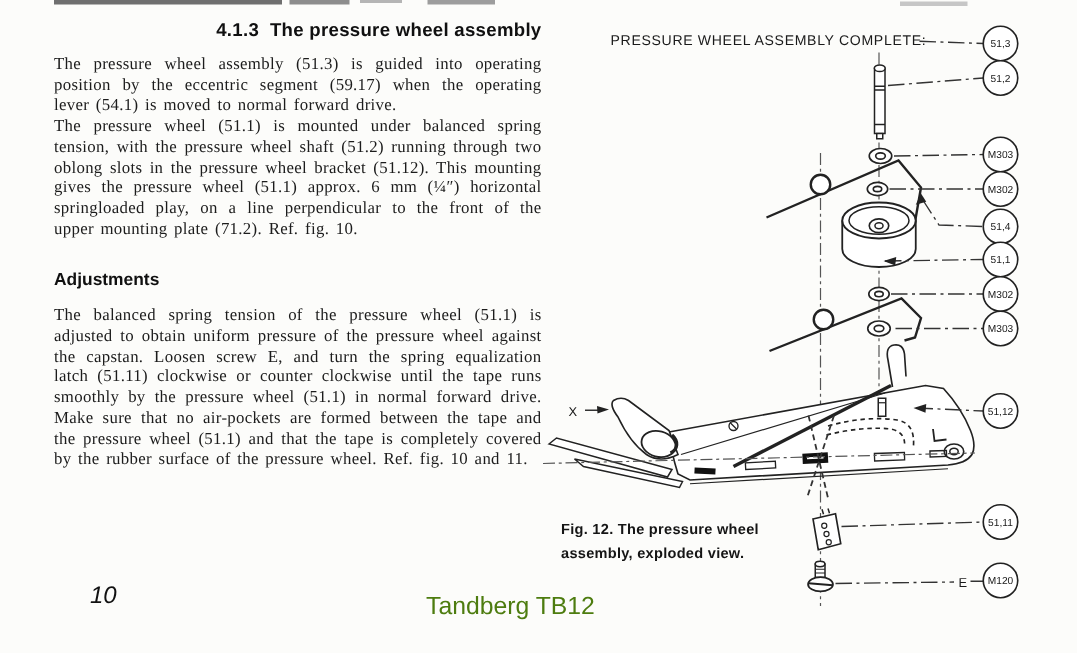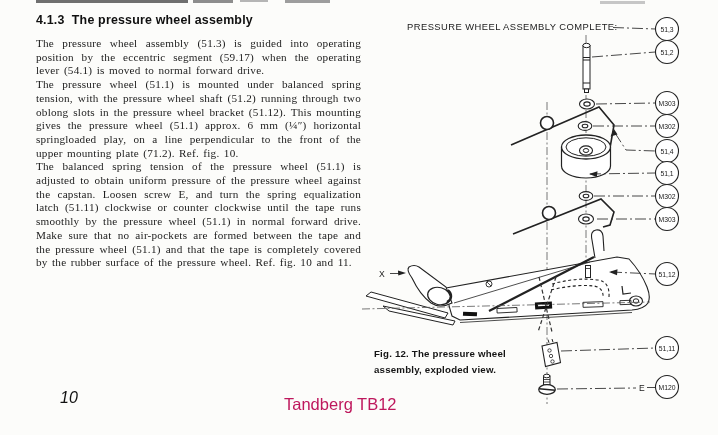--- a/index.html
+++ b/index.html
@@ -8,34 +8,34 @@
     background:#fcfcfa; font-family:"Liberation Sans", sans-serif;
     -webkit-font-smoothing:antialiased;
   }
   .toprule { position:absolute; top:0; height:3px; }
   .textcol {
     position:absolute; left:36px; top:13px; width:325px;
     color:#161616;
   }
   .textcol h1 {
     font-size:12.4px; font-weight:bold; margin:0 0 10px 0;
-    letter-spacing:.2px; white-space:pre-wrap; color:#101010;
+    letter-spacing:.2px; white-space:pre-wrap; color:#101010;text-align:right;
   }
   .textcol h2 {
     font-size:11.6px; font-weight:bold; margin:20px 0 11px 0; color:#101010;
   }
   .textcol p {
     margin:0; font-size:11.2px; line-height:13.7px; text-align:justify;
     letter-spacing:.22px; word-spacing:1.4px; color:#1c1c1c;font-family:Liberation Serif, serif;
   }
   .pagenum {
     position:absolute; left:60px; top:389px; font-size:16px; color:#111;font-style:italic;
   }
   .watermark {
-    position:absolute; left:284px; top:395px; font-size:16.5px; color:#be185d;
+    position:absolute; left:284px; top:395px; font-size:16.5px; color:#4d7c0f;
   }
   .caption {
     position:absolute; left:374px; top:346px; width:140px;
     font-size:9.7px; font-weight:bold; line-height:16px;
     white-space:pre-line; color:#151515; letter-spacing:.2px;
   }
   svg.diagram { position:absolute; left:359px; top:0; }
   svg.diagram text { font-family:"Liberation Sans", sans-serif; fill:#1a1a1a; }
   .fig-title { font-size:9.4px; letter-spacing:.45px; }
   .co-label  { font-size:6.8px; text-anchor:middle; }
@@ -47,20 +47,21 @@
 <div class="toprule" style="left:36px;width:152px;background:#6f6f6f;"></div>
 <div class="toprule" style="left:193px;width:40px;background:#8d8d8d;"></div>
 <div class="toprule" style="left:240px;width:28px;background:#b5b5b5;height:2px;"></div>
 <div class="toprule" style="left:285px;width:45px;background:#9d9d9d;"></div>
 <div class="toprule" style="left:600px;width:45px;background:#c6c6c6;top:1px;"></div>
 
 <div class="textcol">
   <h1>4.1.3  The pressure wheel assembly</h1>
   <p>The pressure wheel assembly (51.3) is guided into operating position by the eccentric segment (59.17) when the operating lever (54.1) is moved to normal forward drive.</p>
   <p>The pressure wheel (51.1) is mounted under balanced spring tension, with the pressure wheel shaft (51.2) running through two oblong slots in the pressure wheel bracket (51.12). This mounting gives the pressure wheel (51.1) approx. 6 mm (¼″) horizontal springloaded play, on a line perpendicular to the front of the upper mounting plate (71.2). Ref. fig. 10.</p>
+  <h2>Adjustments</h2>
   <p>The balanced spring tension of the pressure wheel (51.1) is adjusted to obtain uniform pressure of the pressure wheel against the capstan. Loosen screw E, and turn the spring equalization latch (51.11) clockwise or counter clockwise until the tape runs smoothly by the pressure wheel (51.1) in normal forward drive. Make sure that no air-pockets are formed between the tape and the pressure wheel (51.1) and that the tape is completely covered by the rubber surface of the pressure wheel. Ref. fig. 10 and 11.</p>
 </div>
 
 <div class="pagenum">10</div>
 <div class="watermark">Tandberg TB12</div>
 <div class="caption">Fig. 12. The pressure wheel
 assembly, exploded view.</div>
 
 <svg class="diagram" width="359" height="435" viewBox="359 0 359 435">
 

